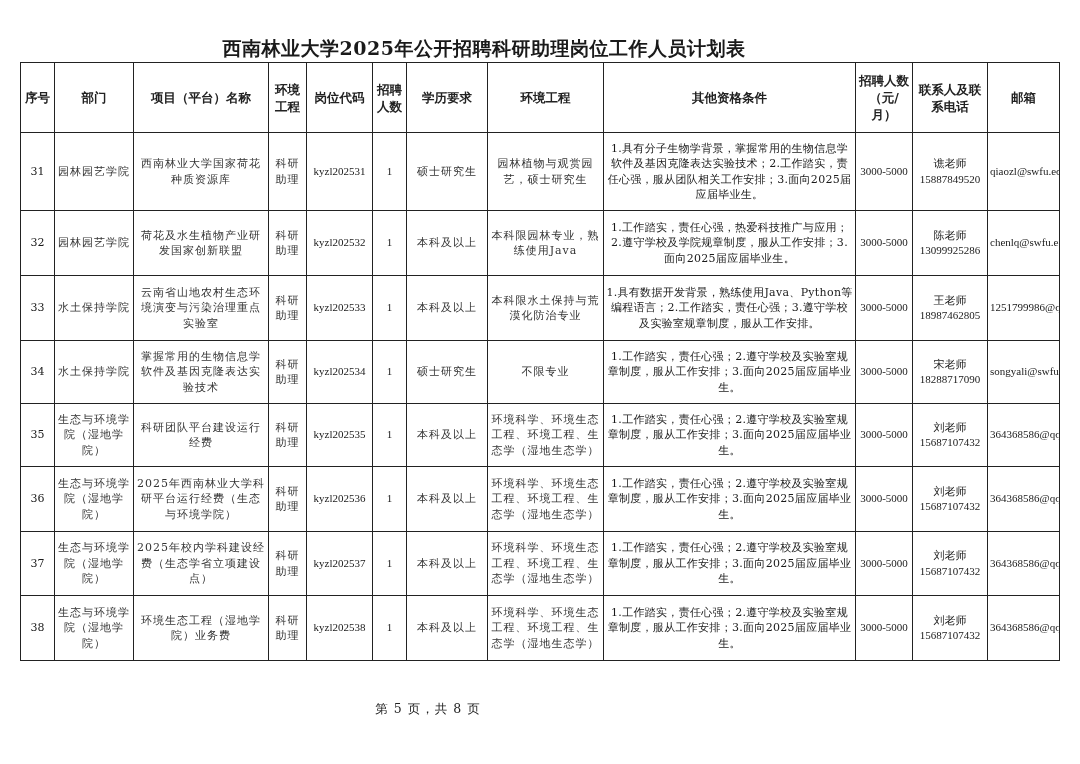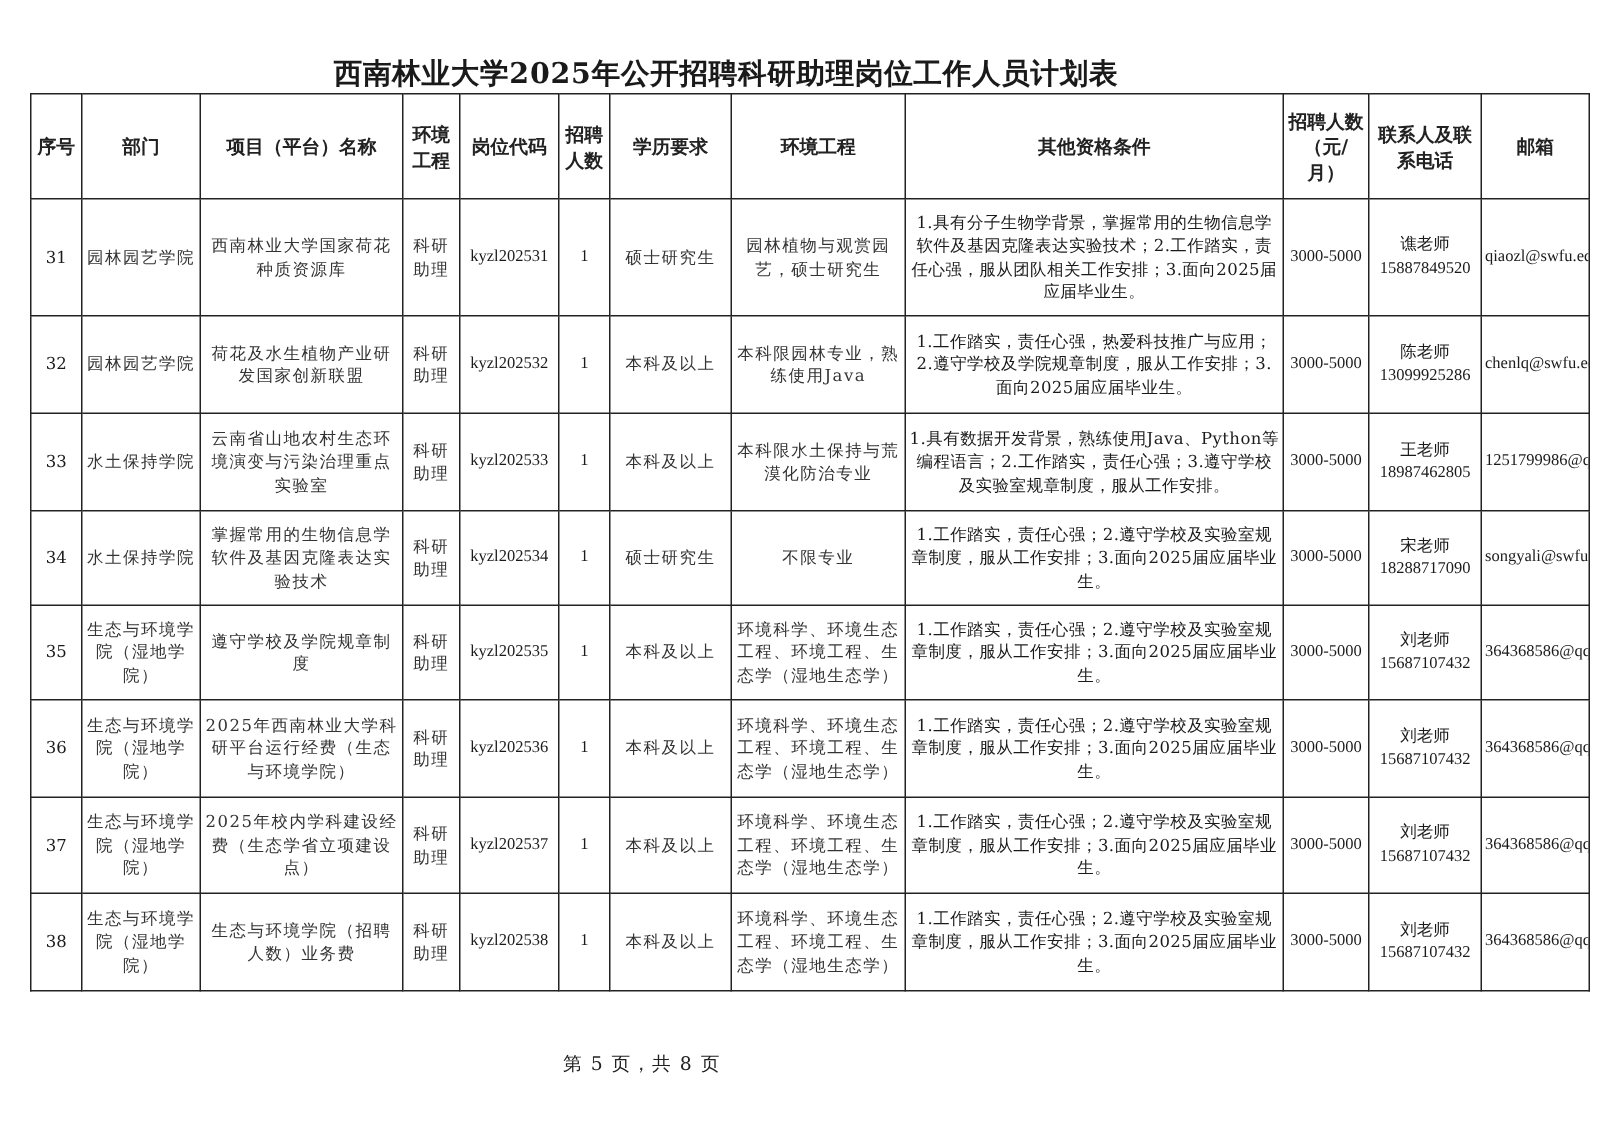--- a/index.html
+++ b/index.html
@@ -106,21 +106,21 @@
       <td class="cjk">硕士研究生</td>
       <td class="cjk">不限专业</td>
       <td class="other">1.工作踏实，责任心强；2.遵守学校及实验室规章制度，服从工作安排；3.面向2025届应届毕业生。</td>
       <td class="salary">3000-5000</td>
       <td class="contact"><span>宋老师</span><br><span>18288717090</span></td>
       <td class="email">songyali@swfu.edu.cn</td>
     </tr>
     <tr class="r5">
       <td class="seq">35</td>
       <td class="cjk">生态与环境学院（湿地学院）</td>
-      <td class="cjk">遵守学校及学院规章制度</td>
+      <td class="cjk">科研团队平台建设运行经费</td>
       <td class="cjk">科研助理</td>
       <td class="code">kyzl202535</td>
       <td class="num">1</td>
       <td class="cjk">本科及以上</td>
       <td class="cjk">环境科学、环境生态工程、环境工程、生态学（湿地生态学）</td>
       <td class="other">1.工作踏实，责任心强；2.遵守学校及实验室规章制度，服从工作安排；3.面向2025届应届毕业生。</td>
       <td class="salary">3000-5000</td>
       <td class="contact"><span>刘老师</span><br><span>15687107432</span></td>
       <td class="email">364368586@qq.com</td>
     </tr>
@@ -148,21 +148,21 @@
       <td class="cjk">本科及以上</td>
       <td class="cjk">环境科学、环境生态工程、环境工程、生态学（湿地生态学）</td>
       <td class="other">1.工作踏实，责任心强；2.遵守学校及实验室规章制度，服从工作安排；3.面向2025届应届毕业生。</td>
       <td class="salary">3000-5000</td>
       <td class="contact"><span>刘老师</span><br><span>15687107432</span></td>
       <td class="email">364368586@qq.com</td>
     </tr>
     <tr class="r8">
       <td class="seq">38</td>
       <td class="cjk">生态与环境学院（湿地学院）</td>
-      <td class="cjk">生态与环境学院（招聘人数）业务费</td>
+      <td class="cjk">环境生态工程（湿地学院）业务费</td>
       <td class="cjk">科研助理</td>
       <td class="code">kyzl202538</td>
       <td class="num">1</td>
       <td class="cjk">本科及以上</td>
       <td class="cjk">环境科学、环境生态工程、环境工程、生态学（湿地生态学）</td>
       <td class="other">1.工作踏实，责任心强；2.遵守学校及实验室规章制度，服从工作安排；3.面向2025届应届毕业生。</td>
       <td class="salary">3000-5000</td>
       <td class="contact"><span>刘老师</span><br><span>15687107432</span></td>
       <td class="email">364368586@qq.com</td>
     </tr>

